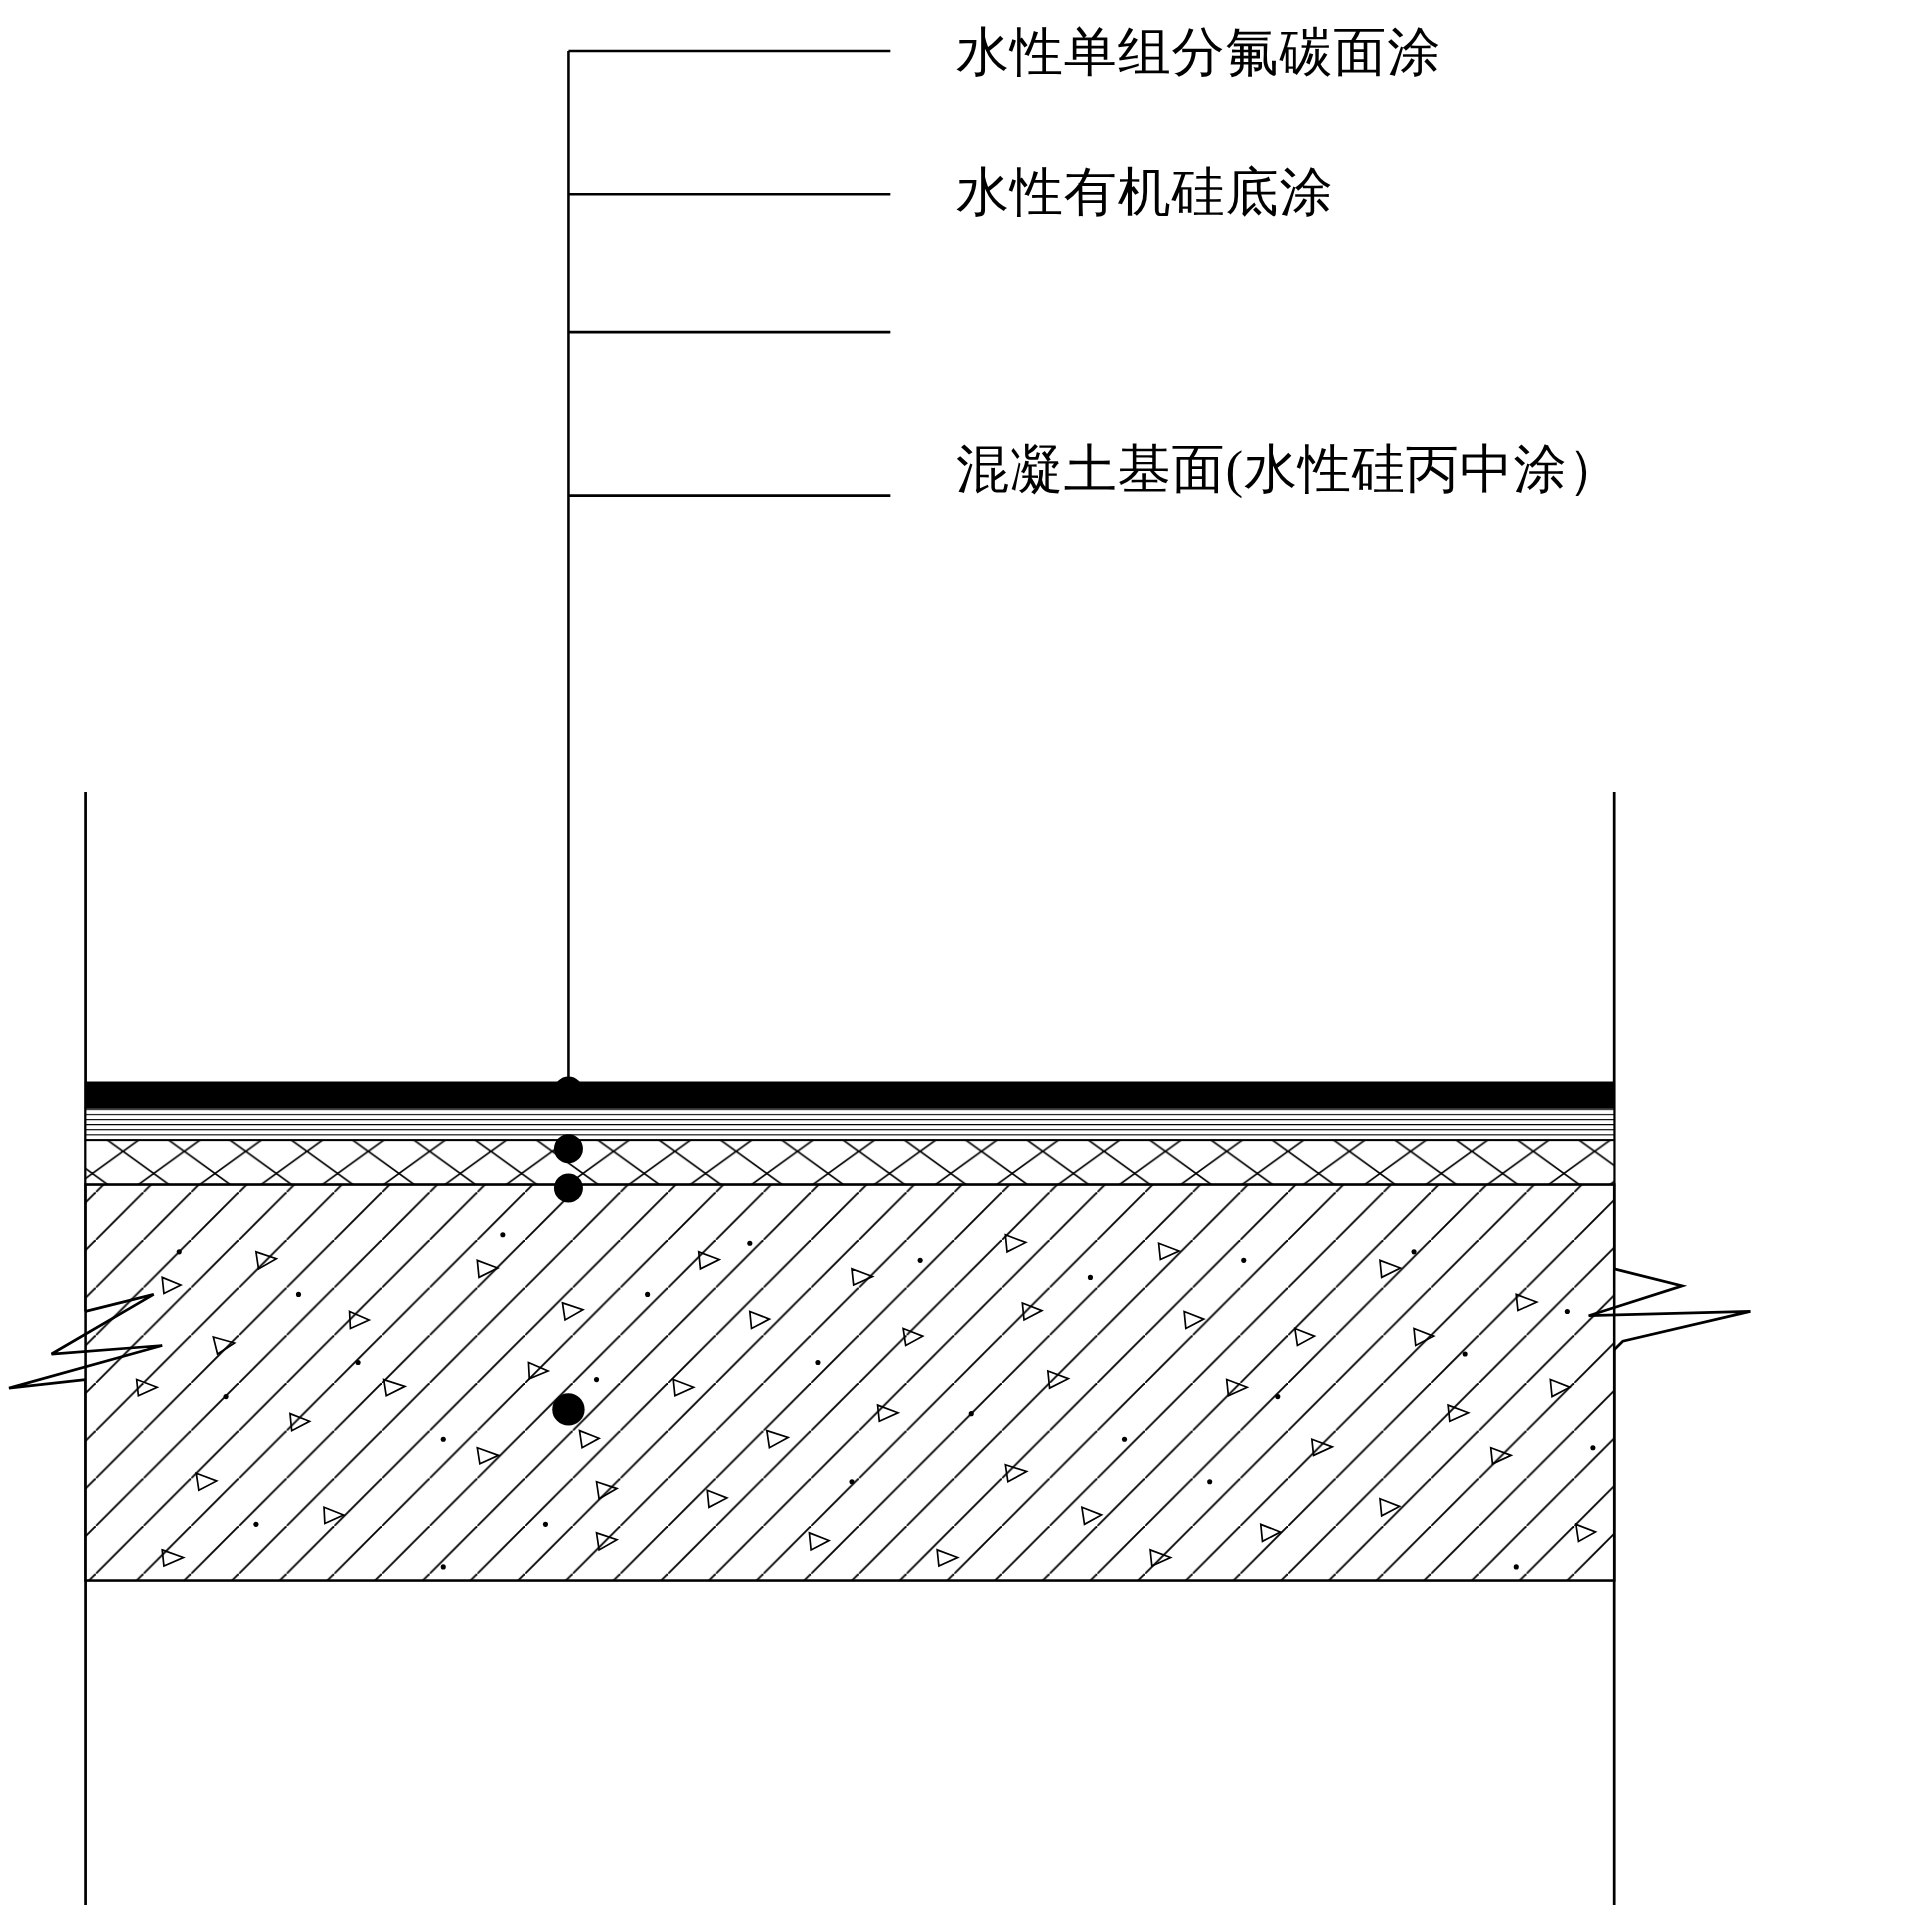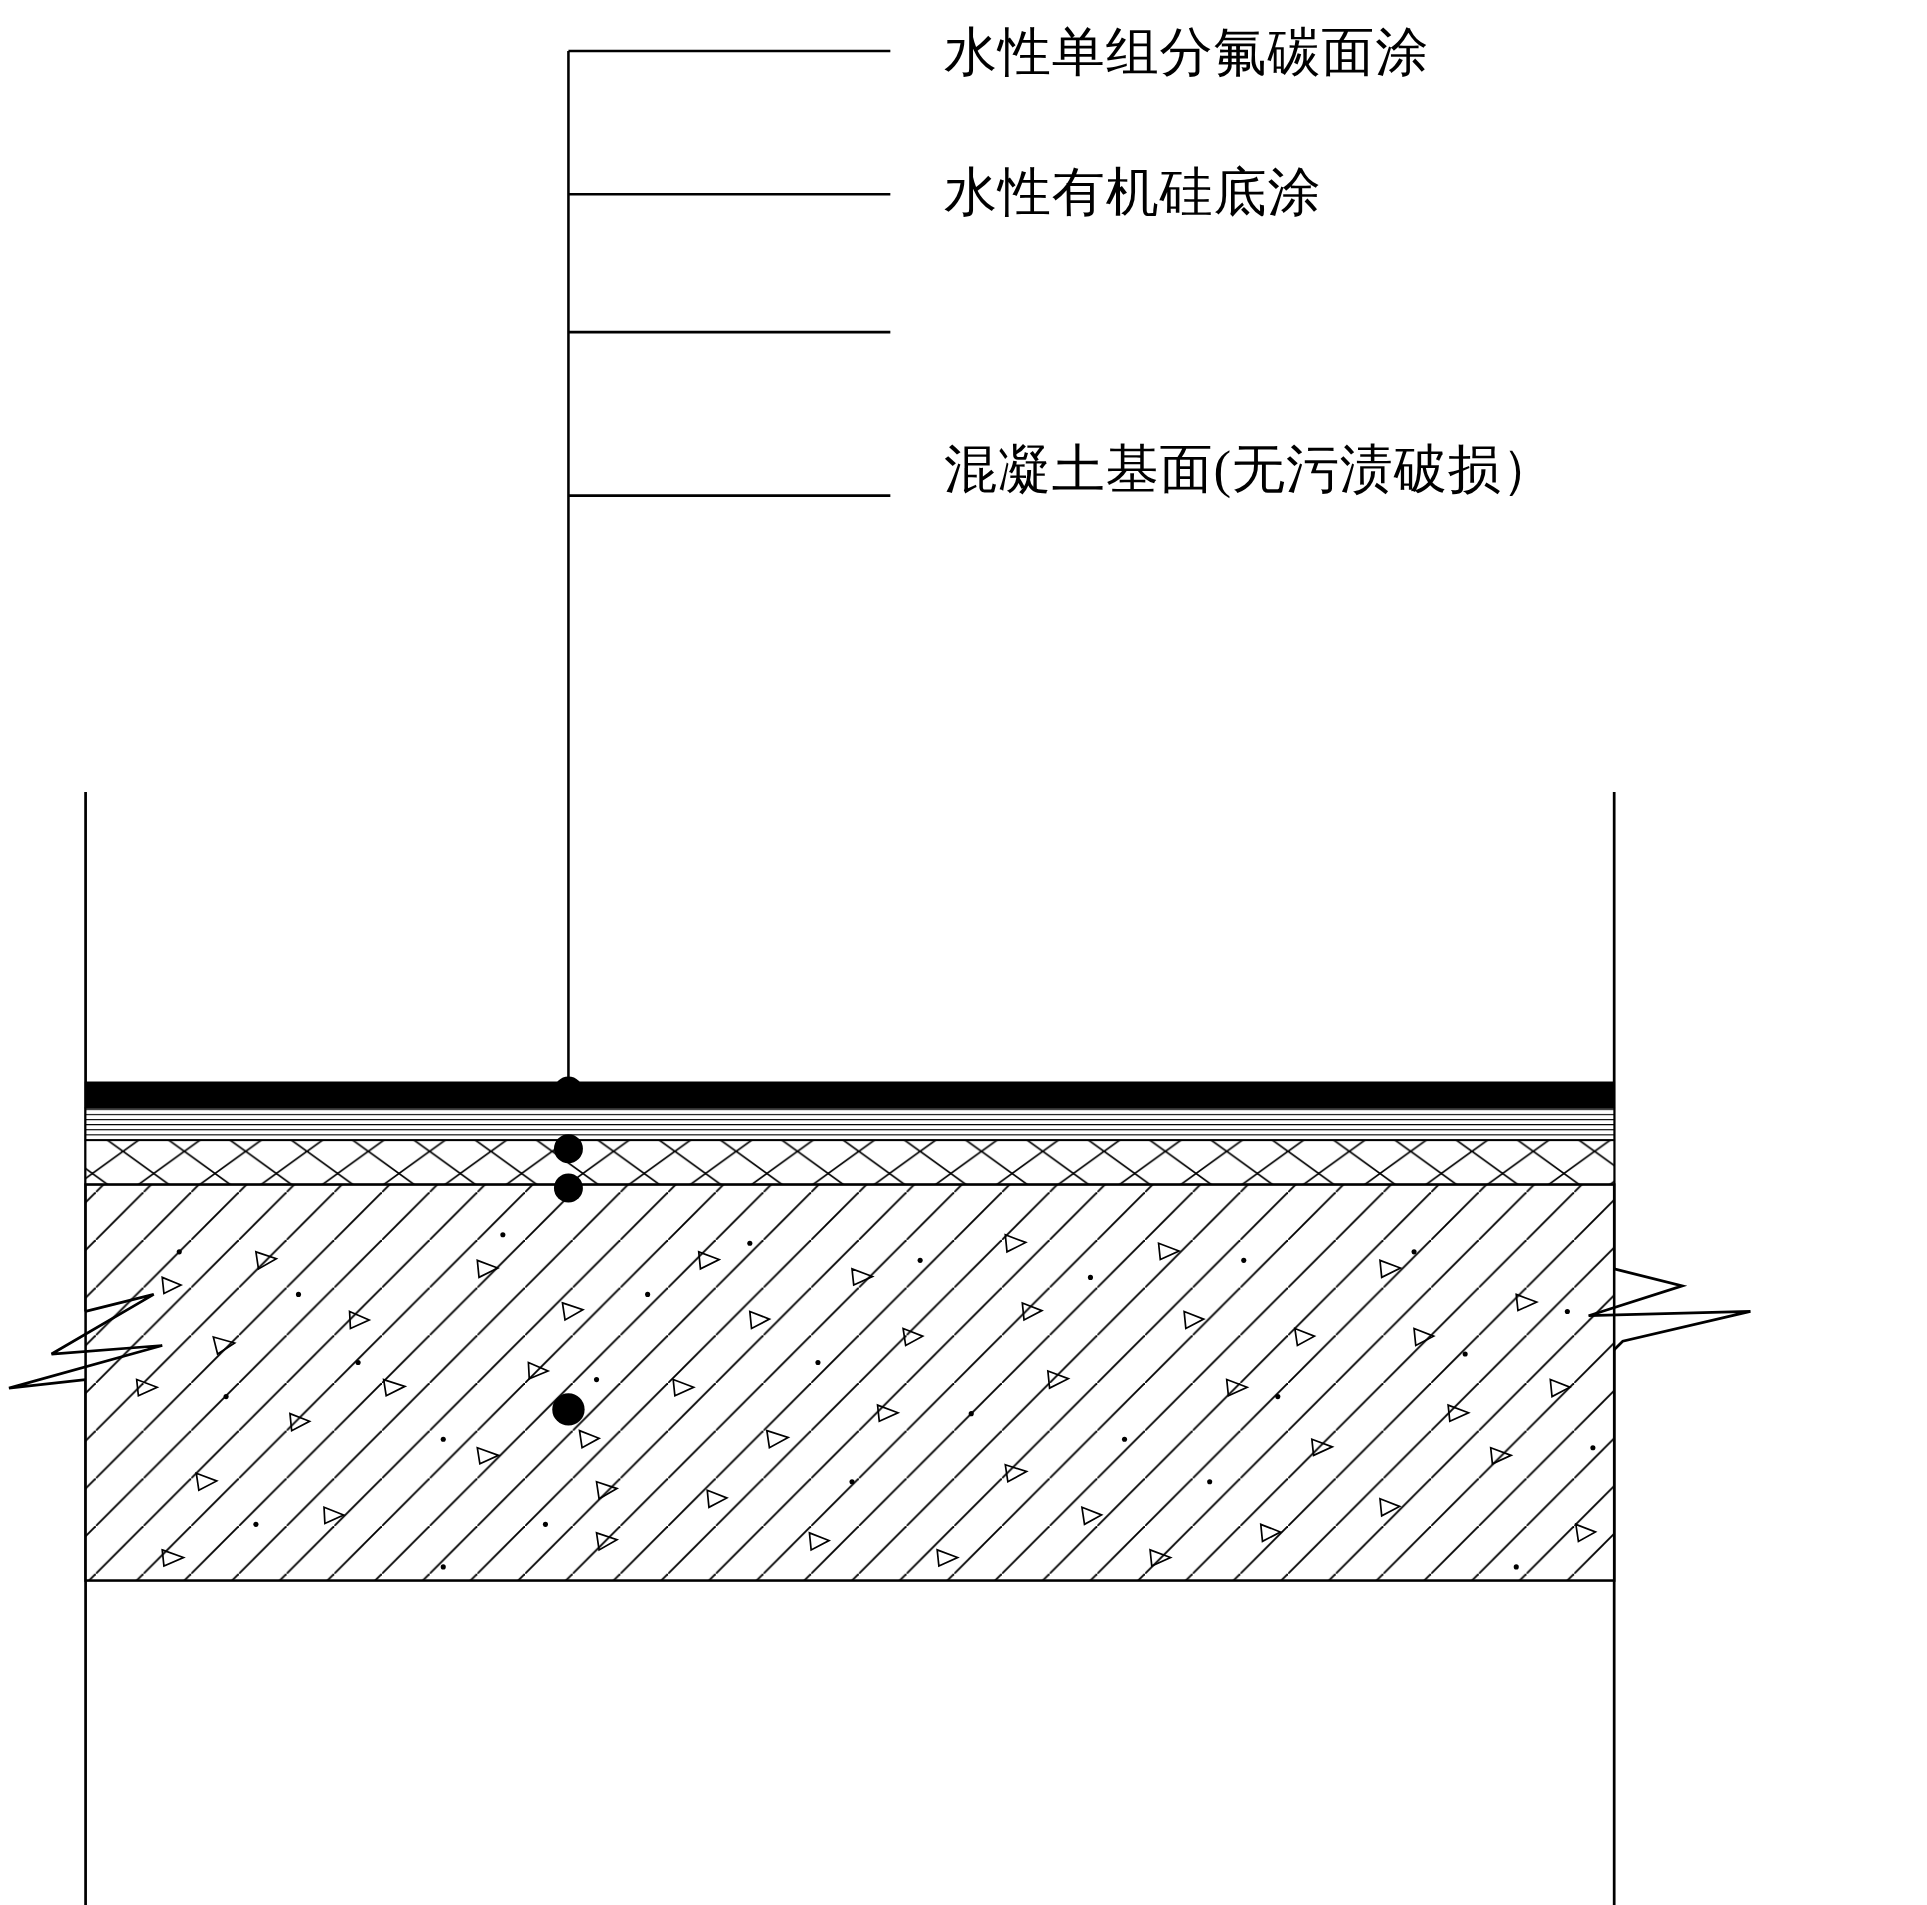--- a/index.html
+++ b/index.html
@@ -21,21 +21,21 @@
   }
   svg.layer {
     position: absolute;
     left: 0;
     top: 0;
     width: 1928px;
     height: 1905px;
   }
   .labels {
     position: absolute;
-    left: 0;
+    left: 12px;
     top: 0;
     width: 1668px;
     height: 1905px;
     pointer-events: none;
   }
   .label {
     position: absolute;
     font-family: "Liberation Serif", "DejaVu Serif", serif;
     font-size: 53px;
     line-height: 53px;
@@ -193,17 +193,17 @@
       <circle cx="667" cy="1281" r="17"></circle>
       <circle cx="667" cy="1349" r="17"></circle>
       <circle cx="667" cy="1395" r="17"></circle>
       <circle cx="667" cy="1655" r="19"></circle>
     </g>
   </svg>
 
   <div class="labels">
     <div class="label lbl-0">水性单组分氟碳面涂</div>
     <div class="label lbl-1">水性有机硅底涂</div>
-    <div class="label lbl-3">混凝土基面(无污渍破损）</div>
+    <div class="label lbl-3">混凝土基面(水性硅丙中涂）</div>
   </div>
 
 </div>
 
 
 </body></html>

